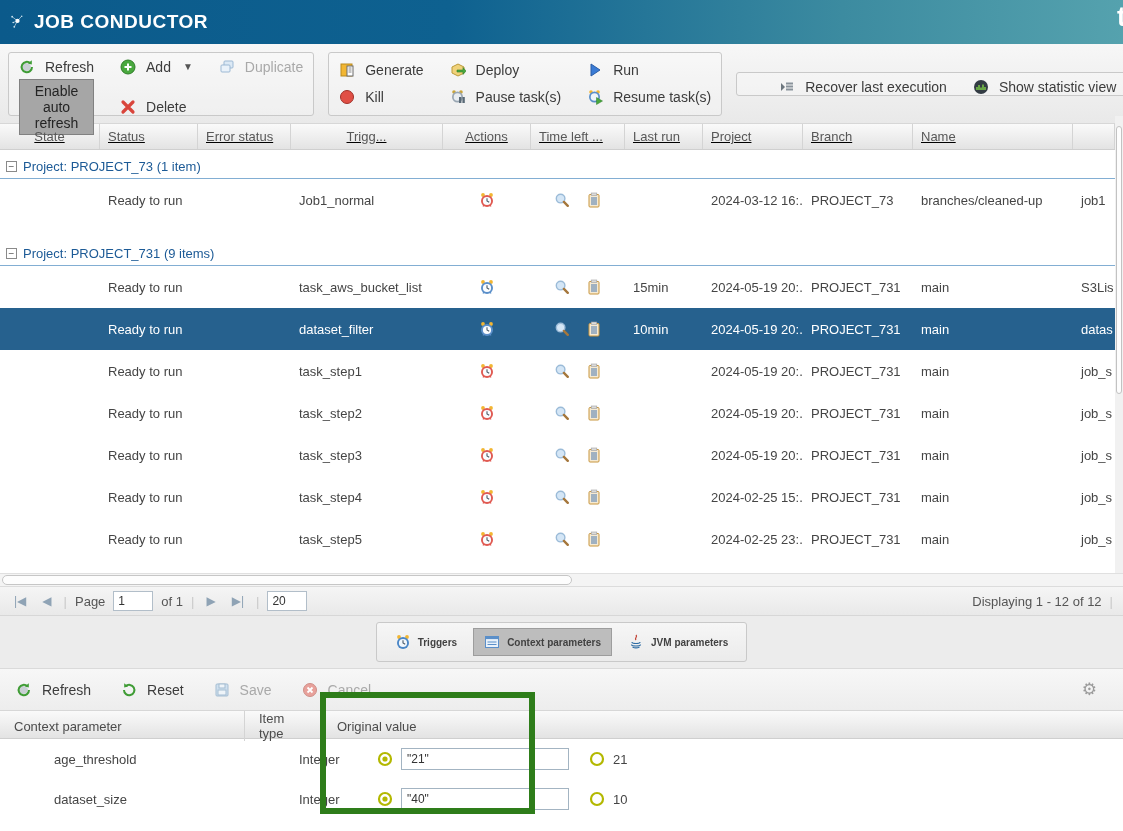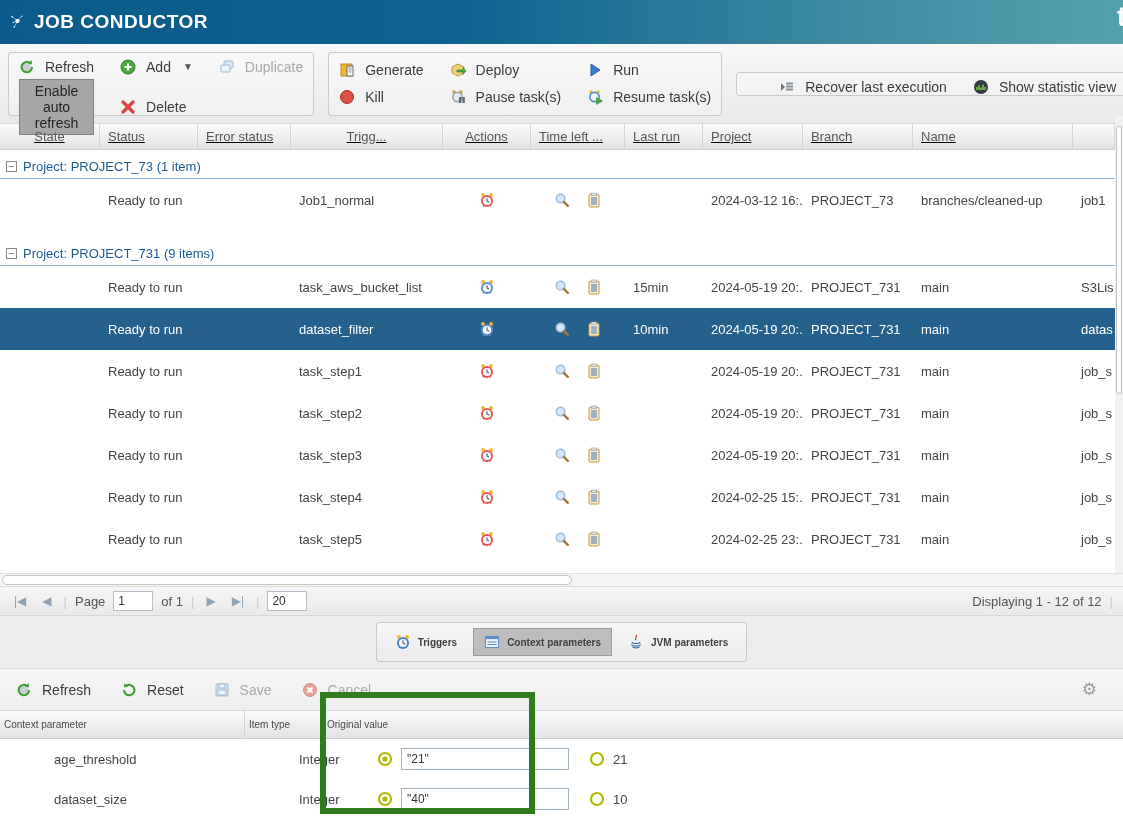--- a/index.html
+++ b/index.html
@@ -57,21 +57,21 @@
   #tabsbar { height:52px; background:#ececec; display:flex; align-items:center; justify-content:center; }
   #tabset { border:1px solid #c9c9c9; border-radius:3px; background:linear-gradient(#f6f6f6,#ebebeb); display:flex; padding:5px 8px; gap:6px; }
   .tab { display:flex; align-items:center; gap:7px; font-size:10px; font-weight:bold; color:#424242; padding:5px 10px; cursor:pointer; }
   .tab.selected { background:#bdbdbd; border:1px solid #9d9d9d; }
 
   
   #sub-toolbar { height:43px; display:flex; align-items:center; gap:30px; padding:0 16px; background:linear-gradient(#f7f7f7,#ededed); border-top:1px solid #dadada; border-bottom:1px solid #d7d7d7; }
 
   
   #params-header { height:28px; display:grid; grid-template-columns:245px 78px 212px 1fr; background:linear-gradient(#fafafa,#e3e3e3); border-bottom:1px solid #cfcfcf; }
-  #params-header .hcell { border-right:1px solid #d4d4d4; font-size:10px; color:#4c4c4c; display:flex; align-items:center; padding:0 4px; }
+  #params-header .hcell { border-right:1px solid #d4d4d4; font-size:13px; color:#4c4c4c; display:flex; align-items:center; padding:0 14px; }
   #params-body { background:#fff;margin-left:44px; }
   .param-row { display:grid; grid-template-columns:245px 78px 212px 1fr; height:40px; align-items:center; font-size:13px; color:#454545; }
   .param-row .cell { padding:0 10px; }
   .vcell { display:flex; align-items:center; gap:8px; }
   .param-input { width:168px; height:22px; border:1px solid #a3b4c2; font-size:12px; padding:0 5px; color:#333; font-family:inherit; }
 
   
   #annotation-box { position:absolute; left:320px; top:692px; width:215px; height:122px; border:6px solid #2e7d1a; pointer-events:none; }
 </style>
 </head>

